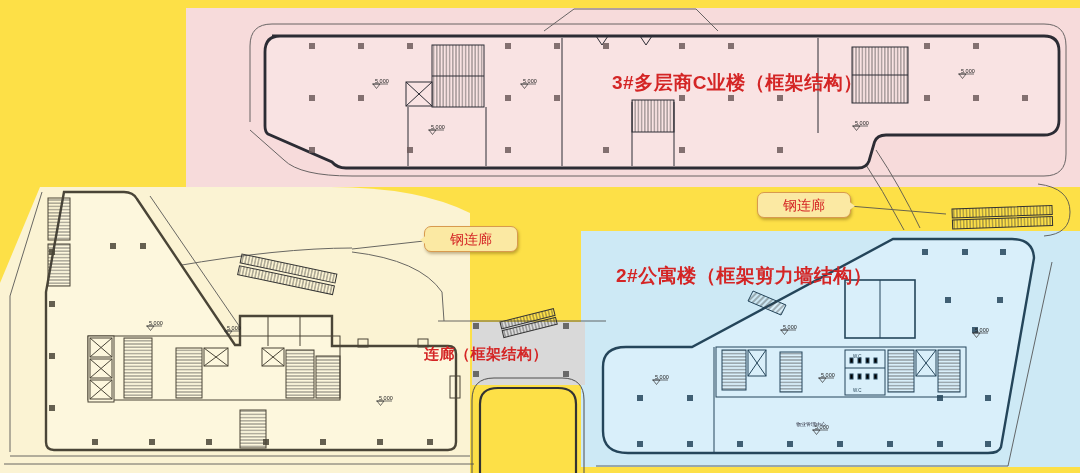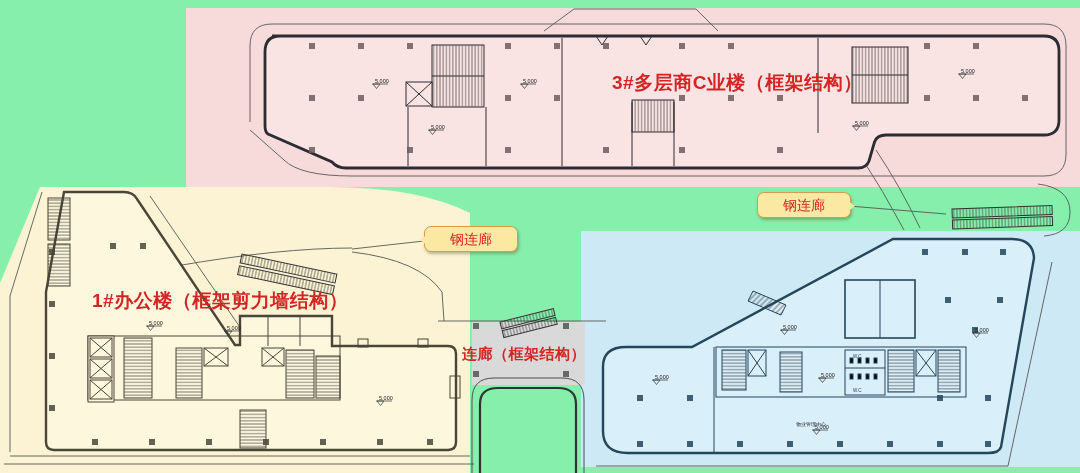--- a/index.html
+++ b/index.html
@@ -1,17 +1,17 @@
 <!DOCTYPE html>
 <html><head>
 <meta charset="utf-8">
 <style>
   html,body{margin:0;padding:0;background:#ffffff;}
   body{width:1080px;height:473px;overflow:hidden;font-family:"Liberation Sans",sans-serif;}
-  #stage{position:relative;width:1080px;height:473px;background:#86efac;}
+  #stage{position:relative;width:1080px;height:473px;background:#fde047;}
   #plan-svg{position:absolute;left:0;top:0;}
   svg text{font-family:"Liberation Sans",sans-serif;}
   .lbl{position:absolute;font-weight:700;color:#d42525;white-space:nowrap;
        letter-spacing:.5px;z-index:5;line-height:1;}
   .lbl-big{font-size:19px;}
   .lbl-mid{font-size:15px;}
   .badge{position:absolute;z-index:6;width:92px;height:24px;line-height:24px;text-align:center;
          background:#fbe9a3;border:1.5px solid #d89a4e;border-radius:7px;
          font-size:14px;font-weight:400;color:#d42525;
          box-shadow:1px 2px 3px rgba(90,60,10,.35);}
@@ -270,22 +270,22 @@
         <path d="M652,380 h16" stroke="#333" stroke-width="0.7" fill="none"></path>
         <path d="M653,380 h7 l-3.5,4.5 z" fill="none" stroke="#333" stroke-width="0.7"></path>
         <text x="655" y="378.5" font-size="5.5" fill="#222">5.000</text>
         <path d="M812,430 h16" stroke="#333" stroke-width="0.7" fill="none"></path>
         <path d="M813,430 h7 l-3.5,4.5 z" fill="none" stroke="#333" stroke-width="0.7"></path>
         <text x="815" y="428.5" font-size="5.5" fill="#222">5.000</text>
       </g>
 </svg>
 
 <div class="lbl lbl-big" style="left: 612px; top: 73px; color: rgb(212, 37, 37);">3#多层商C业楼（框架结构）</div>
-<div class="lbl lbl-big" style="left: 92px; top: 291px; color: rgb(212, 37, 37);">1#办公楼（框架剪力墙结构）</div>
-<div class="lbl lbl-mid" style="left: 462px; top: 346px; color: rgb(212, 37, 37);">连廊（框架结构）</div>
+<div class="lbl lbl-big" style="left: 616px; top: 266px; color: rgb(212, 37, 37);">2#公寓楼（框架剪力墙结构）</div>
+<div class="lbl lbl-mid" style="left: 424px; top: 346px; color: rgb(212, 37, 37);">连廊（框架结构）</div>
 
 <div class="badge" style="left:424px;top:226px;">
   <span class="tail tail-left"></span>
   <span>钢连廊</span>
 </div>
 <div class="badge" style="left:757px;top:192px;">
   <span class="tail tail-right"></span>
   <span>钢连廊</span>
 </div>
 

